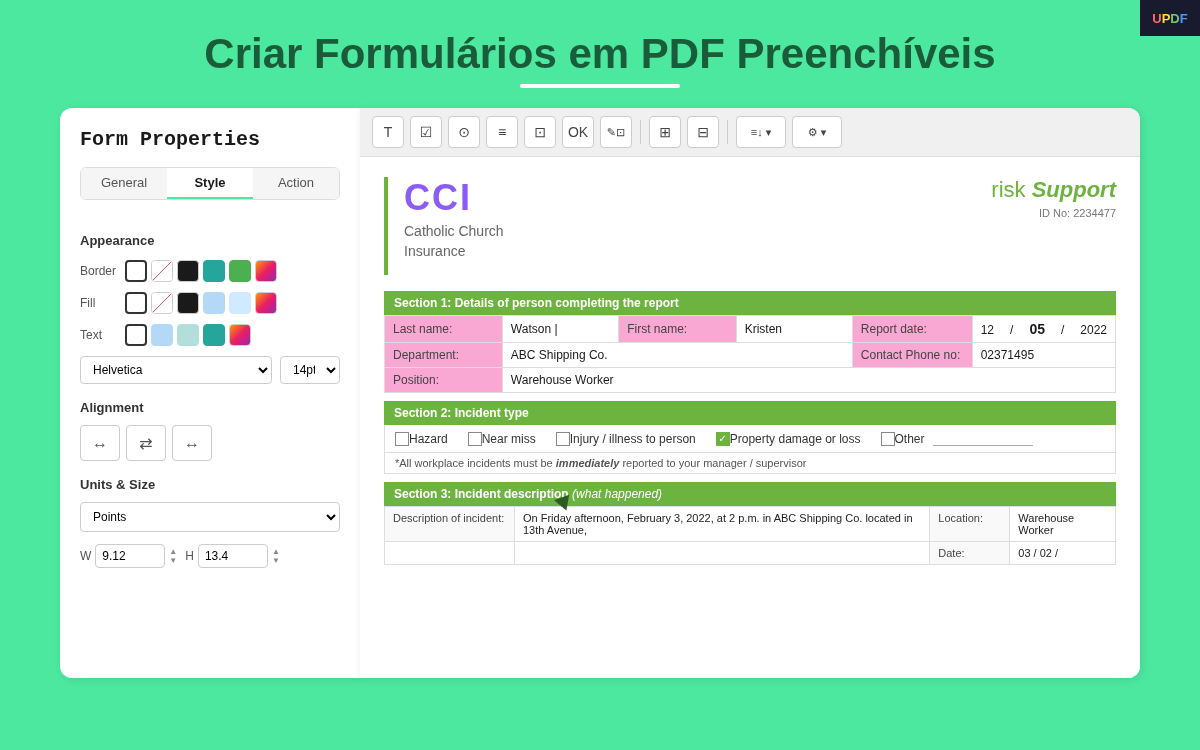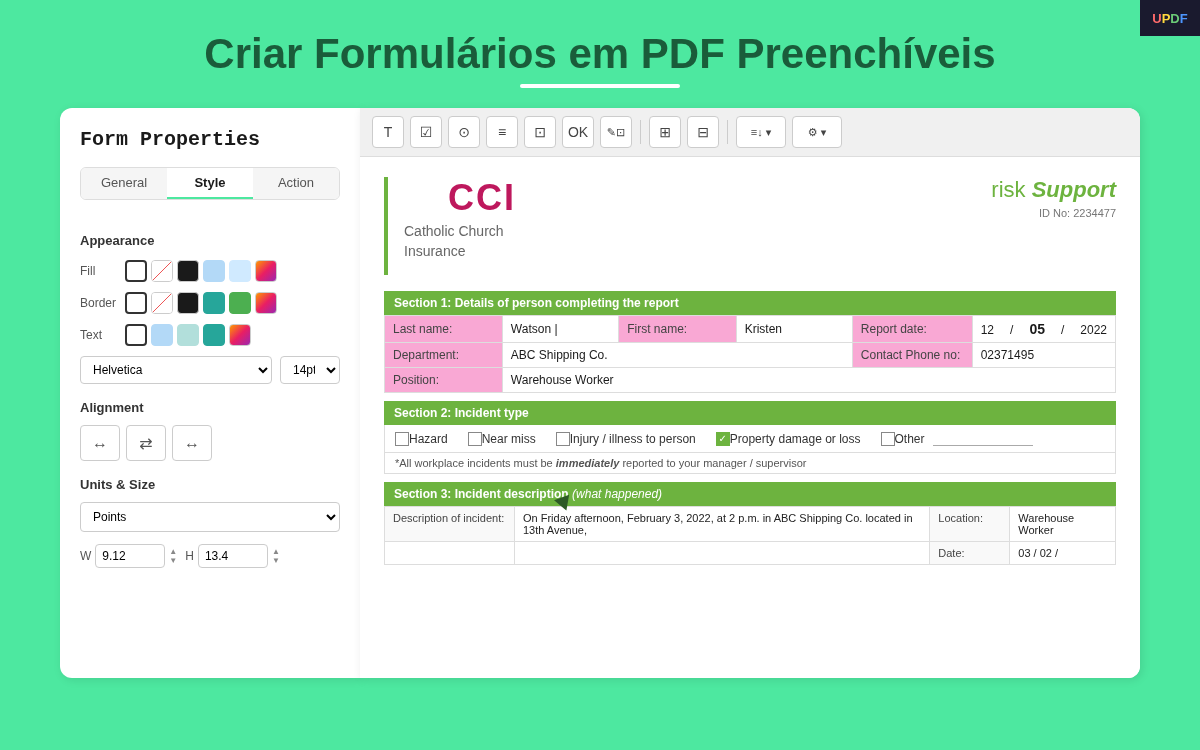--- a/index.html
+++ b/index.html
@@ -303,23 +303,22 @@
       justify-content: space-between;
       align-items: flex-start;
       margin-bottom: 16px;
       padding-bottom: 16px;
       border-left: 4px solid #6db33f;
       padding-left: 16px;
     }
     .cci-left .cci-logo {
       font-size: 36px;
       font-weight: 900;
-      color: #be185d;
+      color: #8b5cf6;
       letter-spacing: 2px;
-      margin-left: 44px;
     }
     .cci-left .cci-subtitle {
       font-size: 14px;
       color: #666;
       margin-top: 4px;
     }
     .cci-right {
       text-align: right;
     }
     .risk-support {
@@ -509,40 +508,40 @@
       <div class="tab">General</div>
       <div class="tab active">Style</div>
       <div class="tab">Action</div>
     </div>
 
     
     <div class="section-label">Appearance</div>
 
     
     <div class="prop-row">
+      <div class="prop-label">Border</div>
+      <div class="color-swatches">
+        <div class="swatch bordered"></div>
+        <div class="swatch diagonal"></div>
+        <div class="swatch black"></div>
+        <div class="swatch teal"></div>
+        <div class="swatch green"></div>
+        <div class="swatch grad3"></div>
+      </div>
+    </div>
+
+    
+    <div class="prop-row">
       <div class="prop-label">Fill</div>
       <div class="color-swatches">
         <div class="swatch bordered"></div>
         <div class="swatch diagonal"></div>
         <div class="swatch black"></div>
         <div class="swatch light-blue"></div>
         <div class="swatch light-blue2"></div>
-        <div class="swatch grad3"></div>
-      </div>
-    </div>
-
-    
-    <div class="prop-row">
-      <div class="prop-label">Border</div>
-      <div class="color-swatches">
-        <div class="swatch bordered"></div>
-        <div class="swatch diagonal"></div>
-        <div class="swatch black"></div>
-        <div class="swatch teal"></div>
-        <div class="swatch green"></div>
         <div class="swatch grad3"></div>
       </div>
     </div>
 
     
     <div class="prop-row">
       <div class="prop-label">Text</div>
       <div class="color-swatches">
         <div class="swatch bordered"></div>
         <div class="swatch light-blue"></div>

